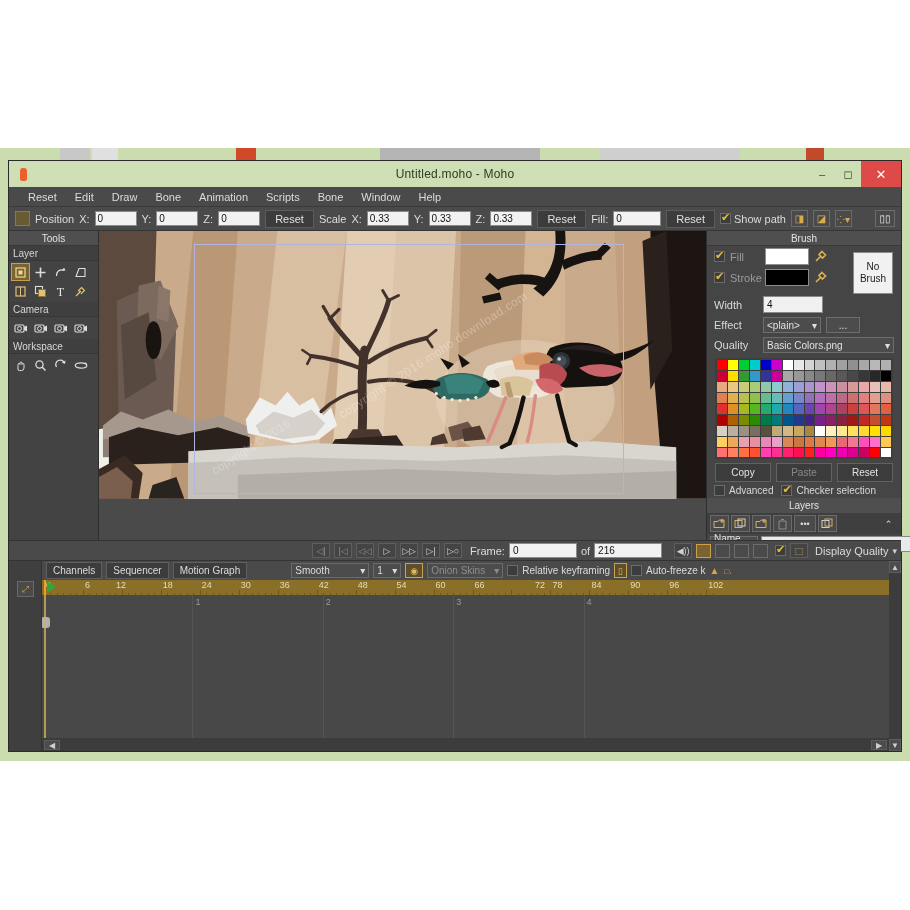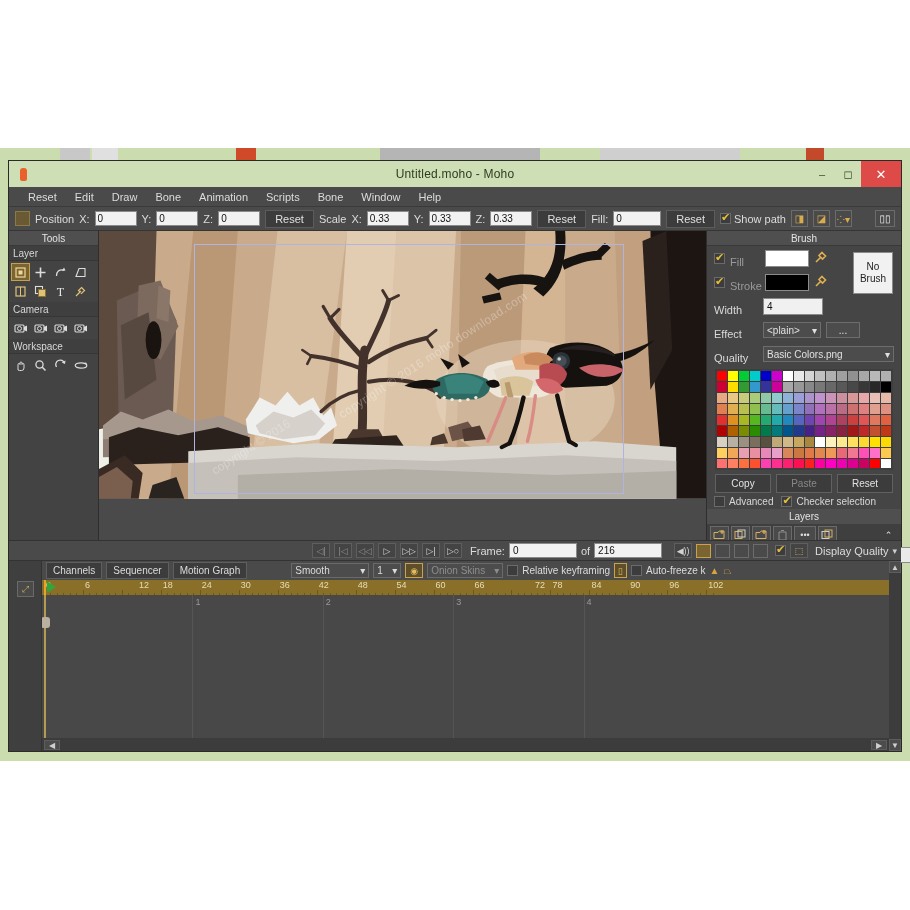--- a/index.html
+++ b/index.html
@@ -142,21 +142,21 @@
     letter-spacing:.5px; pointer-events:none;
   }
   #wmark2 {
     position:absolute; left:25%; top:70%; transform:translate(-50%,-50%) rotate(-33deg);
     color:rgba(255,255,255,.26); font-size:12px; white-space:nowrap; pointer-events:none;
   }
 
   
   #rightcol { width:195px; flex:0 0 195px; background:#454545; display:flex; flex-direction:column; border-left:1px solid #2e2e2e; }
   .rowline { display:flex; align-items:center; gap:5px; padding:2px 7px; }
-  .rlabel { width:44px; font-size:11px; color:#d9d9d9;margin-top:8px; }
+  .rlabel { width:44px; font-size:11px; color:#d9d9d9; }
   .rlabel.dim { color:#9a9a9a; }
   .swbox { width:44px; height:17px; border:1px solid #8c8c8c; }
   .drop {
     background:#4c4c4c; border:1px solid #6d6d6d; color:#e0e0e0; font-size:10px;
     height:16px; display:flex; align-items:center; justify-content:space-between;
     padding:0 3px;
   }
   .wfield {
     background:#f0f0f0; border:1px solid #8a8a8a; color:#111; font-size:10px;
     height:17px; line-height:16px; padding:0 3px; width:60px;
@@ -869,21 +869,21 @@
           <span style="font-size:10px;color:#dcdcdc">Relative keyframing</span>
           <div class="pbtn" style="border-color:#caa24c;background:#5e4f2a;color:#e2bd5e;width:13px">▯</div>
           <span class="checkmark"></span>
           <span style="font-size:10px;color:#dcdcdc">Auto-freeze k</span>
           <span style="color:#d8a33c;font-size:10px">▲</span>
           <span style="color:#d8a33c;font-size:10px">⏢</span>
         </div>
         <div id="ruler">
             <div class="tk" style="left: 4px;">0</div>
             <div class="tk" style="left: 42.9565px;">6</div>
-            <div class="tk" style="left: 97px;">12</div>
+            <div class="tk" style="left: 74px;">12</div>
             <div class="tk" style="left: 120.87px;">18</div>
             <div class="tk" style="left: 159.826px;">24</div>
             <div class="tk" style="left: 198.783px;">30</div>
             <div class="tk" style="left: 237.739px;">36</div>
             <div class="tk" style="left: 276.696px;">42</div>
             <div class="tk" style="left: 315.652px;">48</div>
             <div class="tk" style="left: 354.609px;">54</div>
             <div class="tk" style="left: 393.565px;">60</div>
             <div class="tk" style="left: 432.522px;">66</div>
             <div class="tk" style="left: 493px;">72</div>

